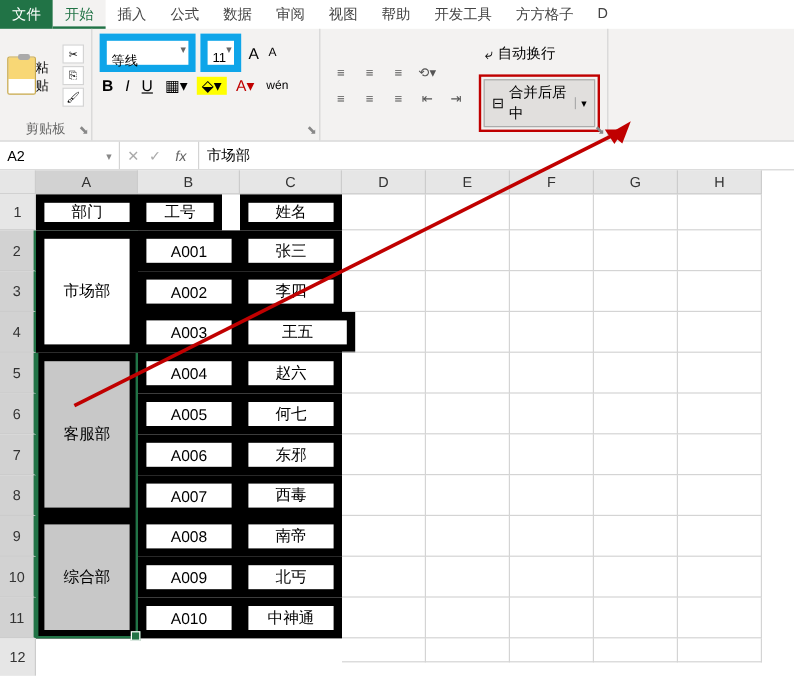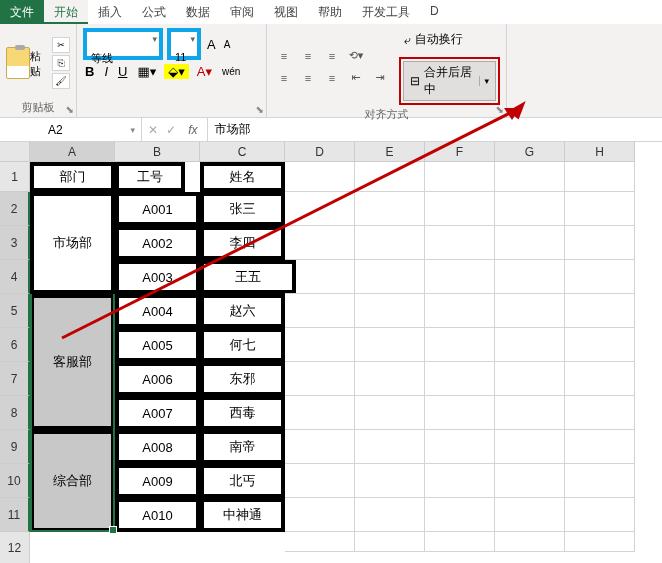--- a/index.html
+++ b/index.html
@@ -21,21 +21,21 @@
 
 .paste-btn { display: flex; flex-direction: row; width: 42px; }
 .paste-icon { width: 28px; height: 32px; background: linear-gradient(#f8d775 60%, #fff 60%); border: 1px solid #c9a94a; border-radius: 2px; position: relative; }
 .paste-icon::before { content: ""; position: absolute; top: -3px; left: 8px; width: 10px; height: 5px; background: #aaa; border-radius: 2px; }
 .paste-label { font-size: 11px; margin-top: 2px; }
 .mini-btns { display: flex; flex-direction: column; gap: 2px; margin-left: 4px; }
 .mini { width: 18px; height: 16px; border: 1px solid #d4d4d4; background: #fff; font-size: 9px; display: flex; align-items: center; justify-content: center; }
 
 
 .font-row { display: flex; gap: 4px; align-items: center; margin-bottom: 4px; }
-.combo { background: #fff; border: 4px solid #0ea5e9; font-size: 11px; padding: 19px 14px 1px 4px; height: 32px; position: relative; }
+.combo { background: #fff; border: 6px solid #0ea5e9; font-size: 11px; padding: 9px 14px 1px 4px; height: 32px; position: relative; }
 .combo::after { content: "▾"; position: absolute; right: 2px; top: 2px; font-size: 9px; color: #666; }
 .font-name { width: 80px; }
 .font-size { width: 34px; }
 .aa { font-size: 13px; padding: 0 2px; }
 .bold-row { display: flex; gap: 6px; align-items: center; font-size: 13px; }
 .rb { padding: 0 2px; }
 
 
 .align-col { display: flex; flex-direction: column; gap: 4px; }
 .align-row { display: flex; gap: 2px; }
@@ -46,41 +46,41 @@
 .wrap-btn { display: flex; align-items: center; gap: 4px; font-size: 12px; padding: 2px 4px; border: 1px solid transparent; }
 .merge-highlight { border: 2px solid #c00000; padding: 2px; }
 .merge-btn { background: #e1dfdd; border: 1px solid #ababab; padding: 2px 6px; display: flex; align-items: center; gap: 4px; font-size: 12px; }
 .merge-drop { border-left: 1px solid #ababab; padding-left: 4px; font-size: 9px; }
 
 
 .num-combo { width: 50px; }
 
 
 .fbar { display: flex; height: 24px; border-bottom: 1px solid #d4d4d4; font-size: 12px; }
-.name-box { width: 100px; border-right: 1px solid #d4d4d4; padding: 3px 6px; display: flex; align-items: center; justify-content: space-between; margin-left: 42px; }
+.name-box { width: 100px; border-right: 1px solid #d4d4d4; padding: 3px 6px; display: flex; align-items: center; justify-content: space-between; }
 .name-box::after { content: "▾"; font-size: 9px; color: #888; }
 .fx-btns { display: flex; align-items: center; padding: 0 6px; gap: 8px; color: #aaa; border-right: 1px solid #d4d4d4; }
 .fx { font-style: italic; color: #666; padding: 0 4px; }
 .fval { padding: 3px 6px; flex: 1; }
 
 
 .grid { position: relative; }
 .corner { position: absolute; top: 0; left: 0; width: 30px; height: 20px; background: #e6e6e6; border-right: 1px solid #ccc; border-bottom: 1px solid #ccc; }
 .col-heads { display: flex; margin-left: 30px; height: 20px; }
 .ch { background: #e6e6e6; border-right: 1px solid #ccc; border-bottom: 1px solid #ccc; font-size: 12px; text-align: center; line-height: 20px; color: #333; }
 .ch.sel { background: #d2d2d2; }
 .row-heads { position: absolute; top: 20px; left: 0; width: 30px; }
 .rh { height: 34px; background: #e6e6e6; border-right: 1px solid #ccc; border-bottom: 1px solid #ccc; font-size: 12px; text-align: center; color: #333; display: flex; align-items: center; justify-content: center; }
 .rh.sel { background: #d2d2d2; border-right: 2px solid #217346; }
 .rh.r1 { height: 30px; }
 .rh.r12 { height: 20px; }
 
 .cells { position: absolute; top: 20px; left: 30px; }
 .cell { position: absolute; border-right: 1px solid #d4d4d4; border-bottom: 1px solid #d4d4d4; font-size: 13px; display: flex; align-items: center; justify-content: center; }
-.bordered { border: 4px solid #000000; }
+.bordered { border: 7px solid #000000; }
 .sel-range { background: #c8c8c8; }
 
 
 .marquee { position: absolute; border: 2px solid #217346; pointer-events: none; }
 .marquee::after { content: ""; position: absolute; right: -4px; bottom: -4px; width: 6px; height: 6px; background: #217346; border: 1px solid #fff; }
 
 
 .arrow { position: absolute; pointer-events: none; z-index: 100; }
 .arrow-line { stroke: #c00000; stroke-width: 3; fill: none; }
 .arrow-head { fill: #c00000; }
@@ -91,20 +91,21 @@
 <div class="tabs">
   <div class="tab file">文件</div>
   <div class="tab active">开始</div>
   <div class="tab">插入</div>
   <div class="tab">公式</div>
   <div class="tab">数据</div>
   <div class="tab">审阅</div>
   <div class="tab">视图</div>
   <div class="tab">帮助</div>
   <div class="tab">开发工具</div>
+  <div class="tab">方方格子</div>
   <div class="tab">D</div>
 </div>
 
 <div class="ribbon">
   <div class="group">
     <div class="group-body">
       <div class="paste-btn">
         <div class="paste-icon"></div>
         <div class="paste-label">粘贴</div>
       </div>
@@ -163,21 +164,20 @@
         </div>
         <div class="merge-highlight">
           <div class="merge-btn">
             <span>⊟</span>
             <span>合并后居中</span>
             <span class="merge-drop">▾</span>
           </div>
         </div>
       </div>
     </div>
-    <div class="group-label">对齐方式</div>
     <div class="dialog-launcher">⬊</div>
   </div>
 
 </div>
 
 <div class="fbar">
   <div class="name-box">A2</div>
   <div class="fx-btns">
     <span>✕</span>
     <span>✓</span>

